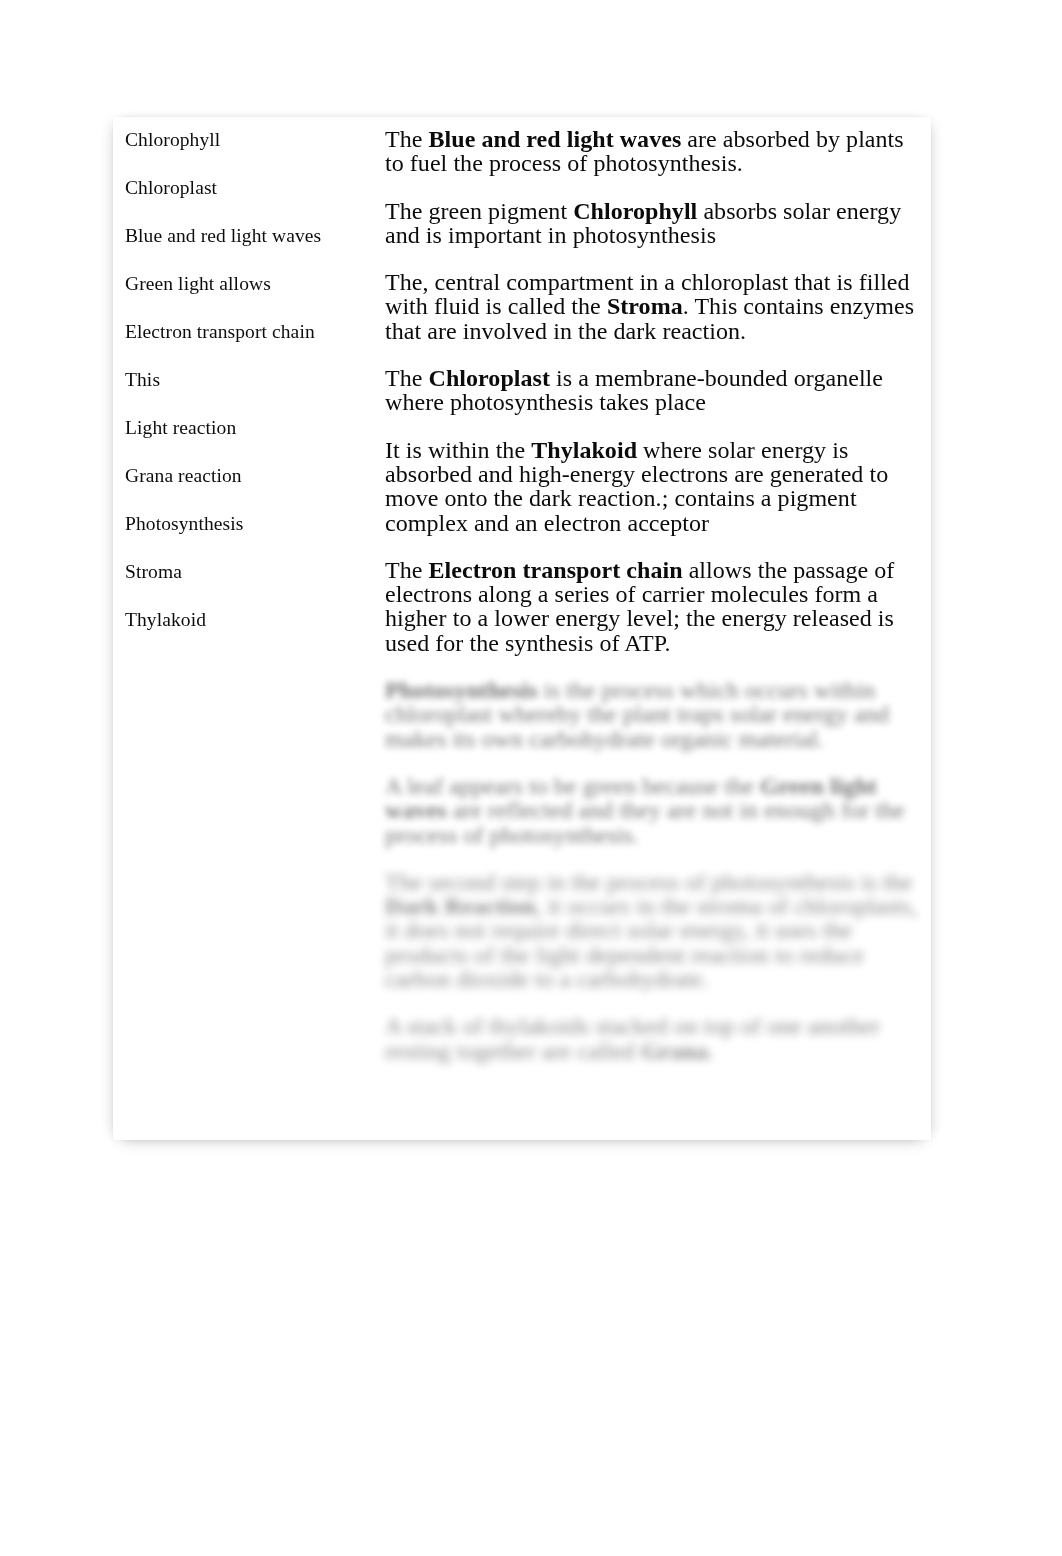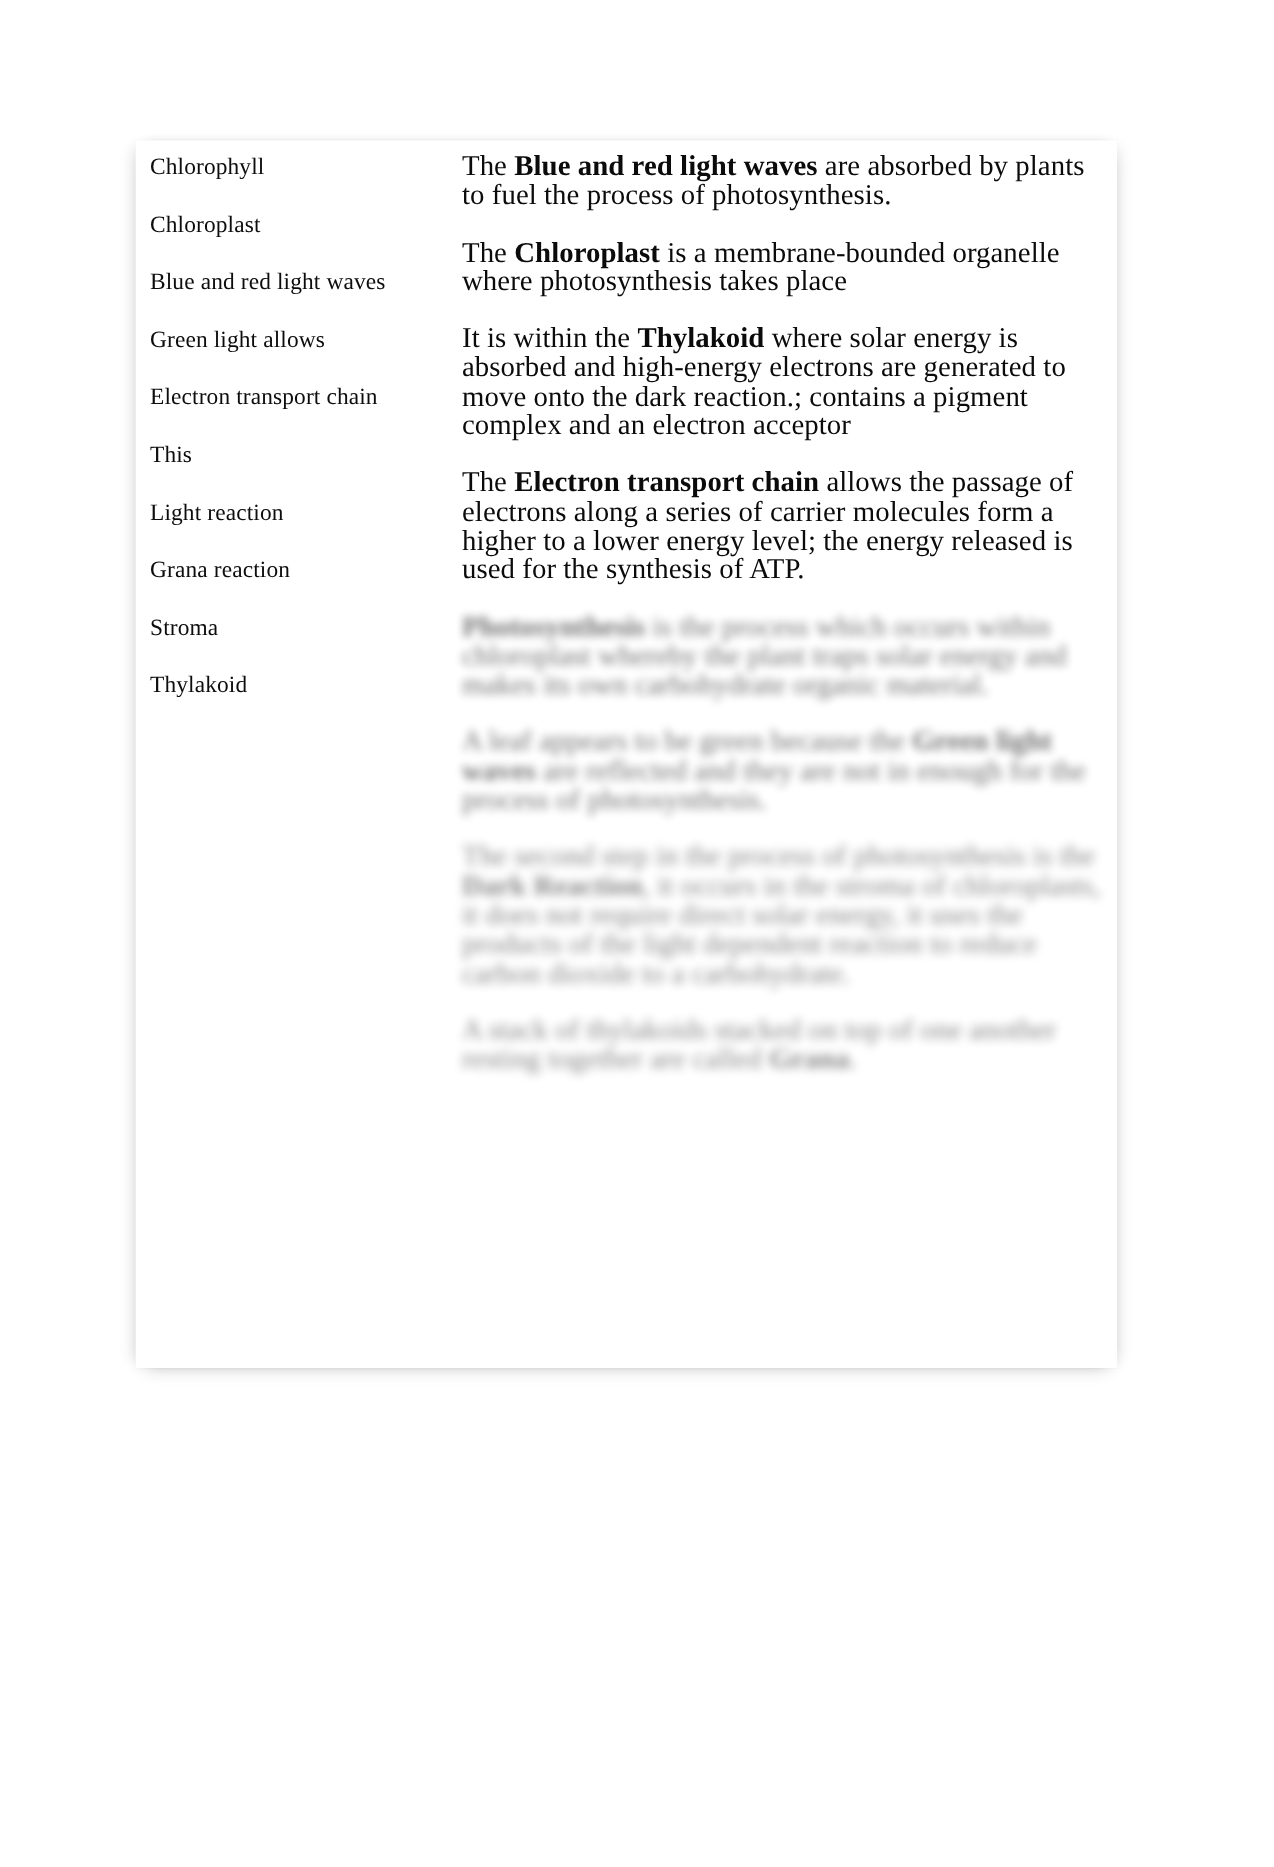--- a/index.html
+++ b/index.html
@@ -105,26 +105,29 @@
 
       <div class="terms-col" id="terms-col">
           <div class="term-item">Chlorophyll</div>
           <div class="term-item">Chloroplast</div>
           <div class="term-item">Blue and red light waves</div>
           <div class="term-item">Green light allows</div>
           <div class="term-item">Electron transport chain</div>
           <div class="term-item">This</div>
           <div class="term-item">Light reaction</div>
           <div class="term-item">Grana reaction</div>
+          <div class="term-item">Photosynthesis</div>
           <div class="term-item">Stroma</div>
           <div class="term-item">Thylakoid</div>
         </div>
 
       <div class="defs-col" id="defs-col">
           <p class="def-para"><span>The </span><b>Blue and red light waves</b><span> are absorbed by plants to fuel the process of photosynthesis.</span></p>
+          <p class="def-para"><span>The green pigment </span><b>Chlorophyll</b><span> absorbs solar energy and is important in photosynthesis</span></p>
+          <p class="def-para"><span>The, central compartment in a chloroplast that is filled with fluid is called the </span><b>Stroma</b><span>. This contains enzymes that are involved in the dark reaction.</span></p>
           <p class="def-para"><span>The </span><b>Chloroplast</b><span> is a membrane-bounded organelle where photosynthesis takes place</span></p>
           <p class="def-para"><span>It is within the </span><b>Thylakoid</b><span> where solar energy is absorbed and high-energy electrons are generated to move onto the dark reaction.; contains a pigment complex and an electron acceptor</span></p>
           <p class="def-para"><span>The </span><b>Electron transport chain</b><span> allows the passage of electrons along a series of carrier molecules form a higher to a lower energy level; the energy released is used for the synthesis of ATP.</span></p>
           <p class="def-para blurred"><b>Photosynthesis</b><span> is the process which occurs within chloroplast whereby the plant traps solar energy and makes its own carbohydrate organic material.</span></p>
           <p class="def-para blurred"><span>A leaf appears to be green because the </span><b>Green light waves</b><span> are reflected and they are not in enough for the process of photosynthesis.</span></p>
           <p class="def-para blurred-heavy"><span>The second step in the process of photosynthesis is the </span><b>Dark Reaction</b><span>, it occurs in the stroma of chloroplasts, it does not require direct solar energy, it uses the products of the light dependent reaction to reduce carbon dioxide to a carbohydrate.</span></p>
           <p class="def-para blurred-heavy"><span>A stack of thylakoids stacked on top of one another resting together are called </span><b>Grana</b><span>.</span></p>
         </div>
 
     </div>

